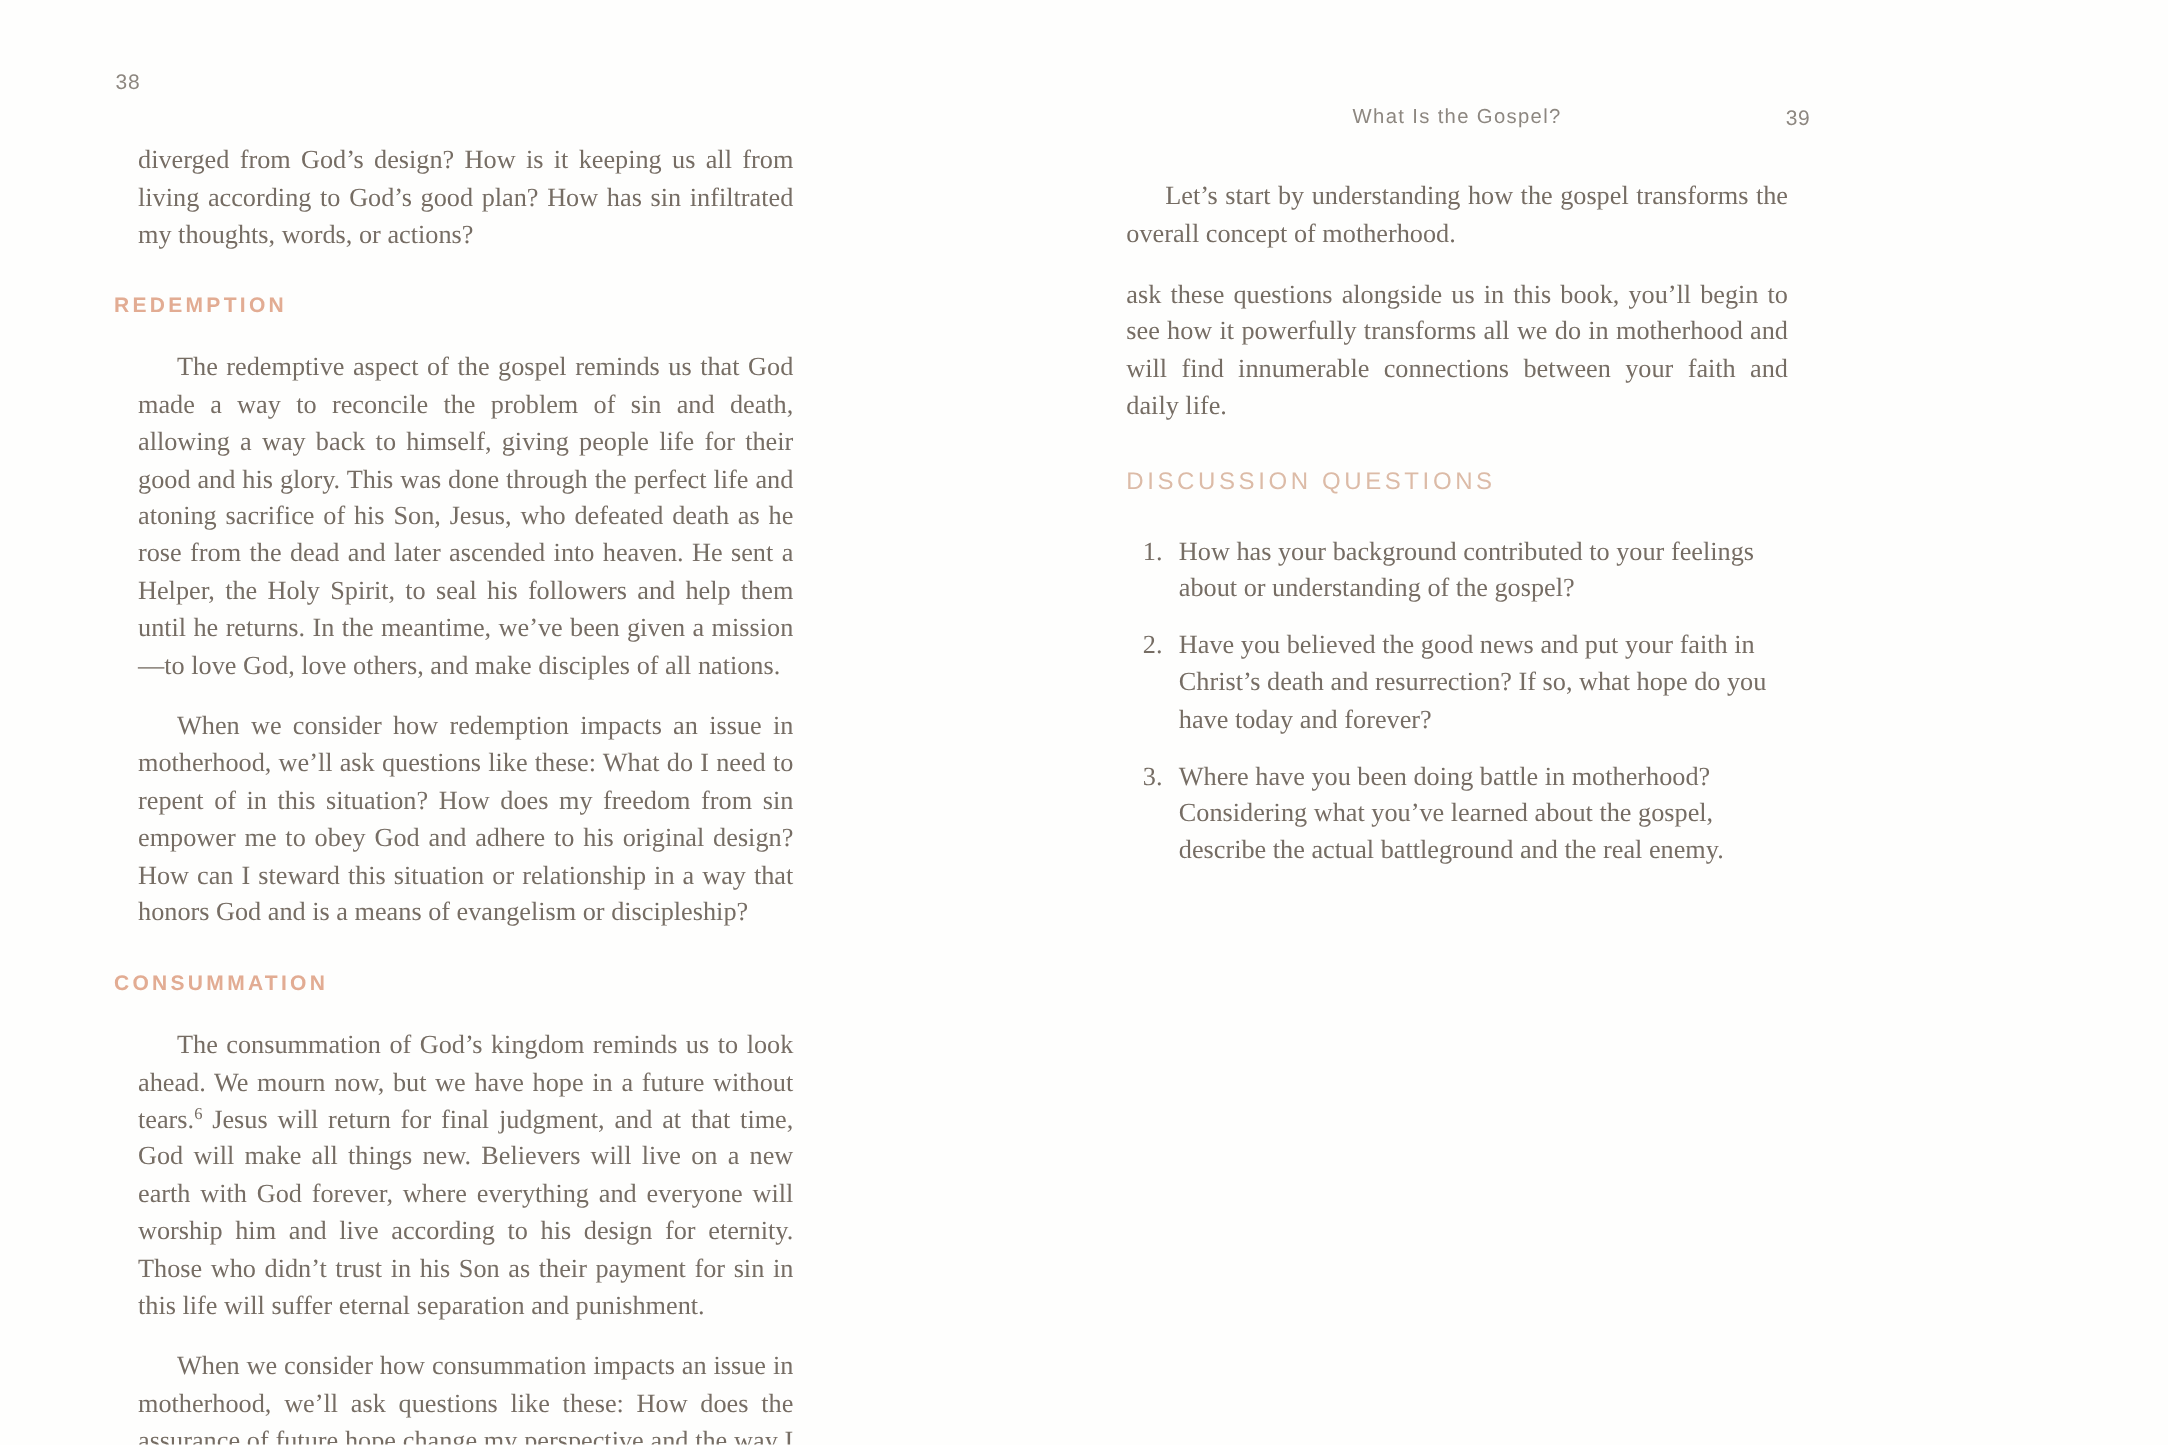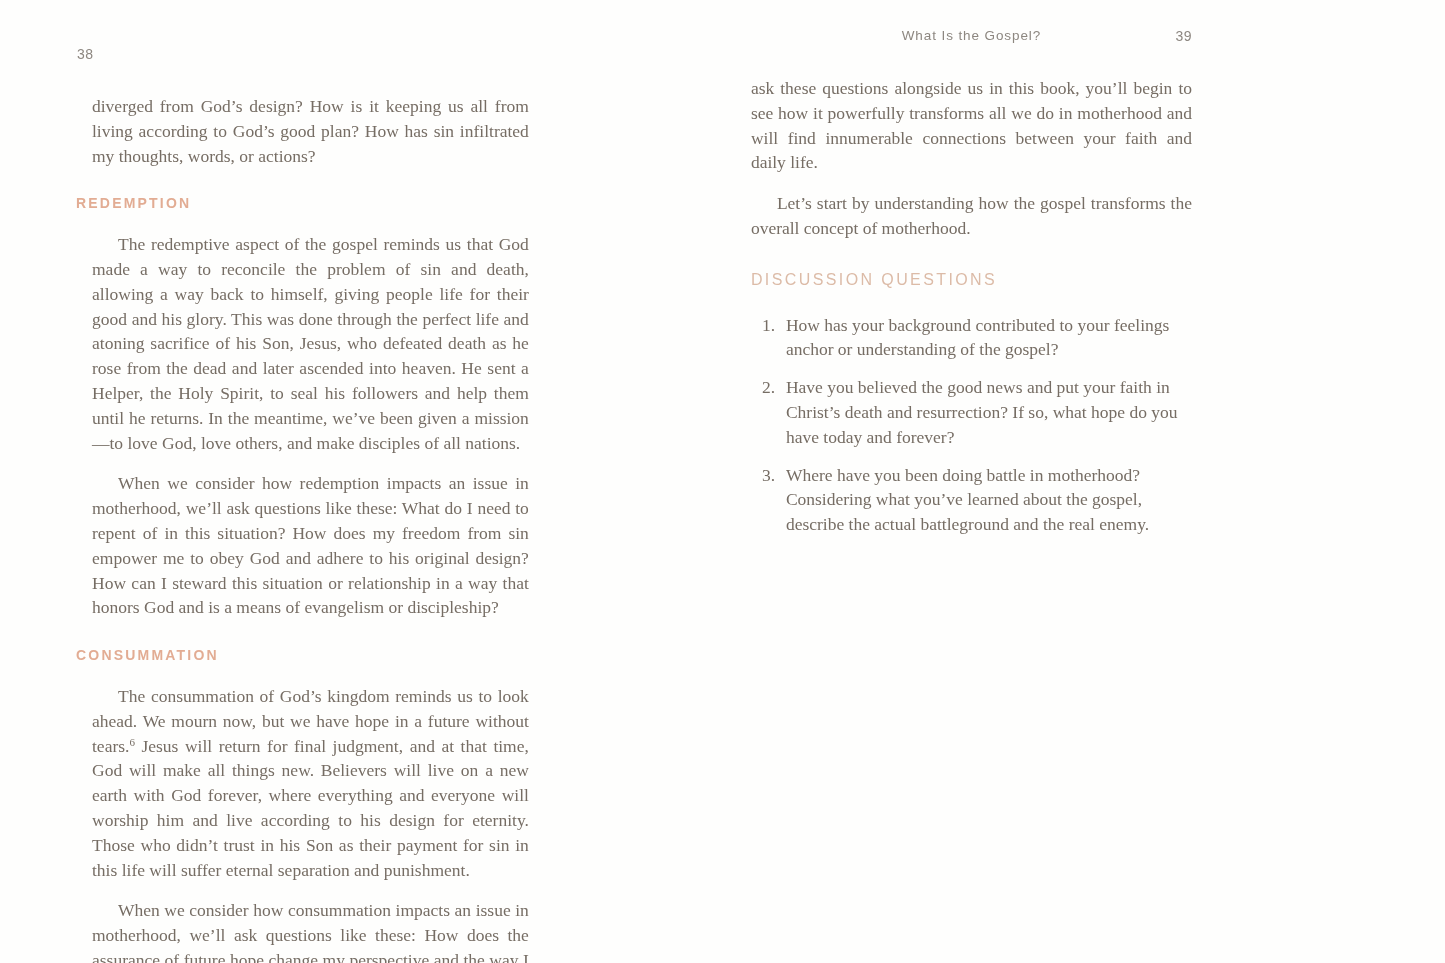--- a/index.html
+++ b/index.html
@@ -7,21 +7,21 @@
     width: 1445px;
     height: 963px;
     background: #fefefd;
     font-family: "Liberation Serif", serif;
     color: #766d64;
     overflow: hidden;
   }
   .spread { display: flex; width: 1278px; height: 963px; }
   .page { box-sizing: border-box; height: 963px; position: relative; }
   .page-left  { width: 722px; padding: 46px 94px 0 76px; }
-  .page-right { width: 723px; padding: 28px 70px 0 96px; }
+  .page-right { width: 723px; padding: 70px 70px 0 96px; }
 
   .running-head {
     position: relative;
     height: 20px;
     margin-bottom: 28px;
     font-family: "Liberation Sans", sans-serif;
     font-size: 13.5px;
     letter-spacing: 1.6px;
     color: #8d8780;
   }
@@ -30,21 +30,21 @@
     text-align: center;
     white-space: nowrap;
   }
   .running-head .page-num {
     position: absolute;
     top: 0;
     font-size: 14px;
     letter-spacing: 0.5px;
   }
   .page-left  .page-num { left: 1px; }
-  .page-right .page-num { right: 16px; }
+  .page-right .page-num { right: 1px; }
   .page-right .head-title { letter-spacing: 0.9px; }
 
   .body-text {
     font-size: 17.5px;
     line-height: 24.8px;
   }
   .para { margin: 16px; text-align: justify; }
   .para.indent { text-indent: 26px; }
   .para sup {
     font-size: 11px;
@@ -119,29 +119,29 @@
 
   </div>
 
   <div class="page page-right">
     <div class="running-head">
       <span class="head-title">What Is the Gospel?</span>
       <span class="page-num">39</span>
     </div>
 
     <div class="body-text">
+      <p class="para indent">Let’s start by understanding how the gospel transforms the overall concept of motherhood.</p>
       <p class="para">ask these questions alongside us in this book, you’ll begin to see how it powerfully transforms all we do in motherhood and will find innumerable connections between your faith and daily life.</p>
-      <p class="para indent">Let’s start by understanding how the gospel transforms the overall concept of motherhood.</p>
 
       <h2 class="discussion-heading">DISCUSSION QUESTIONS</h2>
 
       <div class="question-list">
         <div class="question-item">
           <span class="question-number">1.</span>
-          <span class="question-text">How has your background contributed to your feelings anchor or understanding of the gospel?</span>
+          <span class="question-text">How has your background contributed to your feelings about or understanding of the gospel?</span>
         </div>
         <div class="question-item">
           <span class="question-number">2.</span>
           <span class="question-text">Have you believed the good news and put your faith in Christ’s death and resurrection? If so, what hope do you have today and forever?</span>
         </div>
         <div class="question-item">
           <span class="question-number">3.</span>
           <span class="question-text">Where have you been doing battle in motherhood? Considering what you’ve learned about the gospel, describe the actual battleground and the real enemy.</span>
         </div>
       </div>

